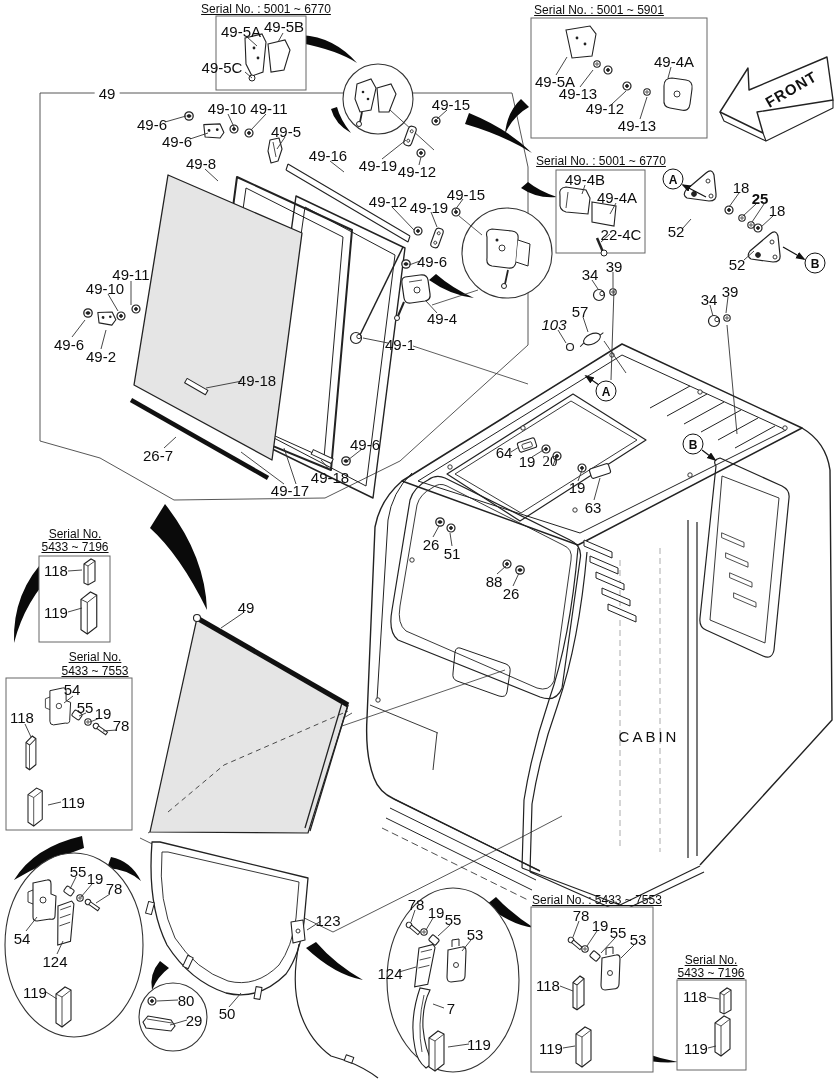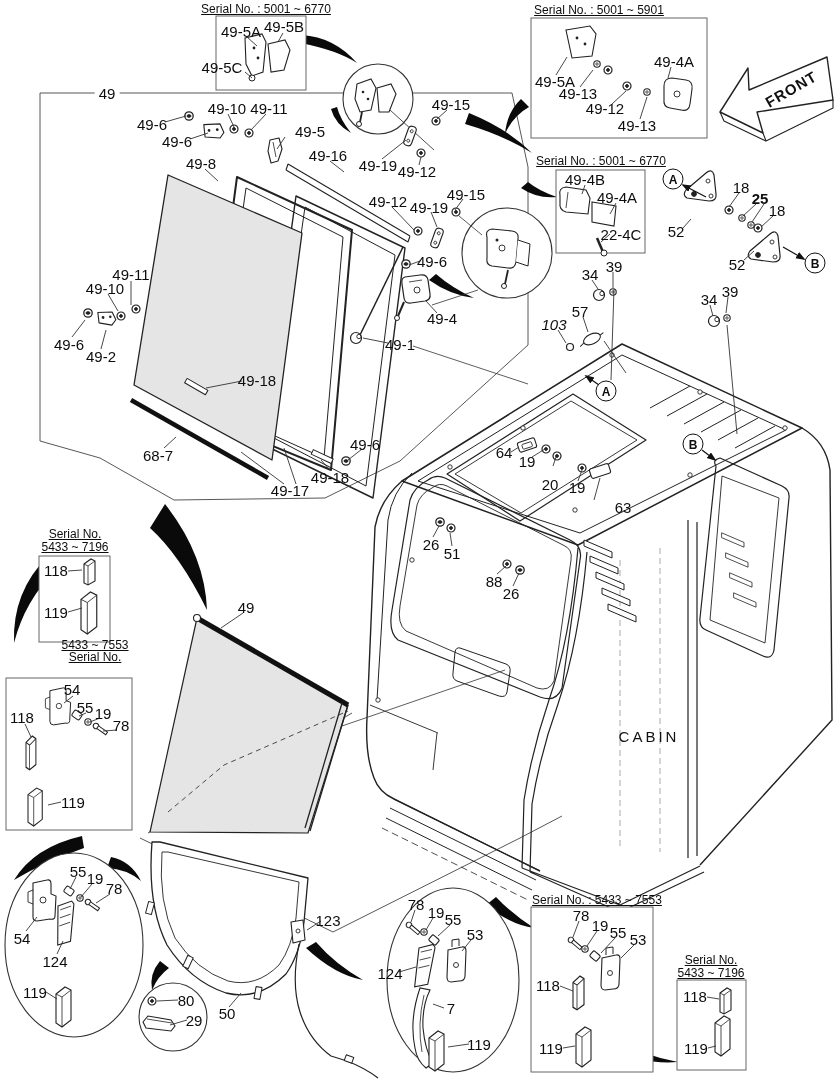--- a/index.html
+++ b/index.html
@@ -441,78 +441,78 @@
   </g>
 </svg>
 
 <div id="labels">
       <span class="lbl serial" style="left: 266px; top: 9px;">Serial No. : 5001 ~ 6770</span>
       <span class="lbl serial" style="left: 599px; top: 10px;">Serial No. : 5001 ~ 5901</span>
       <span class="lbl serial" style="left: 601px; top: 161px;">Serial No. : 5001 ~ 6770</span>
       <span class="lbl serial" style="left: 75px; top: 534px;">Serial No.</span>
       <span class="lbl serial" style="left: 75px; top: 547px;">5433 ~ 7196</span>
       <span class="lbl serial" style="left: 95px; top: 657px;">Serial No.</span>
-      <span class="lbl serial" style="left: 95px; top: 645px;">5433 ~ 7553</span>
+      <span class="lbl serial" style="left: 95px; top: 671px;">5433 ~ 7553</span>
       <span class="lbl serial" style="left: 597px; top: 900px;">Serial No. : 5433 ~ 7553</span>
       <span class="lbl serial" style="left: 711px; top: 960px;">Serial No.</span>
       <span class="lbl serial" style="left: 711px; top: 973px;">5433 ~ 7196</span>
       <span class="lbl part" style="left: 241px; top: 31px;">49-5A</span>
       <span class="lbl part" style="left: 284px; top: 26px;">49-5B</span>
       <span class="lbl part" style="left: 222px; top: 67px;">49-5C</span>
       <span class="lbl part" style="left: 555px; top: 81px;">49-5A</span>
       <span class="lbl part" style="left: 578px; top: 93px;">49-13</span>
       <span class="lbl part" style="left: 674px; top: 61px;">49-4A</span>
       <span class="lbl part" style="left: 605px; top: 108px;">49-12</span>
       <span class="lbl part" style="left: 637px; top: 125px;">49-13</span>
       <span class="lbl part" style="left: 585px; top: 179px;">49-4B</span>
       <span class="lbl part" style="left: 617px; top: 197px;">49-4A</span>
       <span class="lbl part" style="left: 621px; top: 234px;">22-4C</span>
       <span class="lbl inline" style="left: 107px; top: 93px;">49</span>
       <span class="lbl part" style="left: 152px; top: 124px;">49-6</span>
       <span class="lbl part" style="left: 177px; top: 141px;">49-6</span>
       <span class="lbl part" style="left: 227px; top: 108px;">49-10</span>
       <span class="lbl part" style="left: 269px; top: 108px;">49-11</span>
-      <span class="lbl part" style="left: 286px; top: 131px; margin-left: 24px;">49-5</span>
+      <span class="lbl part" style="left: 286px; top: 131px;">49-5</span>
       <span class="lbl part" style="left: 201px; top: 163px;">49-8</span>
       <span class="lbl part" style="left: 328px; top: 155px;">49-16</span>
       <span class="lbl part" style="left: 378px; top: 165px;">49-19</span>
       <span class="lbl part" style="left: 417px; top: 171px;">49-12</span>
       <span class="lbl part" style="left: 451px; top: 104px;">49-15</span>
       <span class="lbl part" style="left: 388px; top: 201px;">49-12</span>
       <span class="lbl part" style="left: 429px; top: 207px;">49-19</span>
       <span class="lbl part" style="left: 466px; top: 194px;">49-15</span>
       <span class="lbl part" style="left: 432px; top: 261px;">49-6</span>
       <span class="lbl part" style="left: 442px; top: 318px;">49-4</span>
       <span class="lbl part" style="left: 400px; top: 344px;">49-1</span>
       <span class="lbl part" style="left: 131px; top: 274px;">49-11</span>
       <span class="lbl part" style="left: 105px; top: 288px;">49-10</span>
       <span class="lbl part" style="left: 69px; top: 344px;">49-6</span>
       <span class="lbl part" style="left: 101px; top: 356px;">49-2</span>
       <span class="lbl part" style="left: 257px; top: 380px;">49-18</span>
-      <span class="lbl part" style="left: 158px; top: 455px;">68-7</span>
+      <span class="lbl part" style="left: 158px; top: 455px;">26-7</span>
       <span class="lbl part" style="left: 290px; top: 490px;">49-17</span>
       <span class="lbl part" style="left: 330px; top: 477px;">49-18</span>
       <span class="lbl part" style="left: 365px; top: 444px;">49-6</span>
       <span class="lbl part" style="left: 246px; top: 607px;">49</span>
       <span class="lbl part" style="left: 741px; top: 187px;">18</span>
       <span class="lbl part" style="left: 760px; top: 198px; font-weight: bold;">25</span>
       <span class="lbl part" style="left: 777px; top: 210px;">18</span>
       <span class="lbl part" style="left: 676px; top: 231px;">52</span>
       <span class="lbl part" style="left: 737px; top: 264px;">52</span>
       <span class="lbl part" style="left: 590px; top: 274px;">34</span>
       <span class="lbl part" style="left: 614px; top: 266px;">39</span>
       <span class="lbl part" style="left: 580px; top: 311px;">57</span>
       <span class="lbl part" style="left: 554px; top: 324px; font-style: italic;">103</span>
       <span class="lbl part" style="left: 709px; top: 299px;">34</span>
       <span class="lbl part" style="left: 730px; top: 291px;">39</span>
       <span class="lbl part" style="left: 504px; top: 452px;">64</span>
       <span class="lbl part" style="left: 527px; top: 461px;">19</span>
-      <span class="lbl part" style="left: 550px; top: 484px;">20</span>
+      <span class="lbl part" style="left: 550px; top: 461px; font-family: Liberation Serif, serif;">20</span>
       <span class="lbl part" style="left: 577px; top: 487px;">19</span>
-      <span class="lbl part" style="left: 623px; top: 507px;">63</span>
+      <span class="lbl part" style="left: 593px; top: 507px;">63</span>
       <span class="lbl part" style="left: 431px; top: 544px;">26</span>
       <span class="lbl part" style="left: 452px; top: 553px;">51</span>
       <span class="lbl part" style="left: 494px; top: 581px;">88</span>
       <span class="lbl part" style="left: 511px; top: 593px;">26</span>
       <span class="lbl part" style="left: 56px; top: 570px;">118</span>
       <span class="lbl part" style="left: 56px; top: 612px;">119</span>
       <span class="lbl part" style="left: 72px; top: 689px;">54</span>
       <span class="lbl part" style="left: 85px; top: 707px;">55</span>
       <span class="lbl part" style="left: 103px; top: 713px;">19</span>
       <span class="lbl part" style="left: 121px; top: 725px;">78</span>

